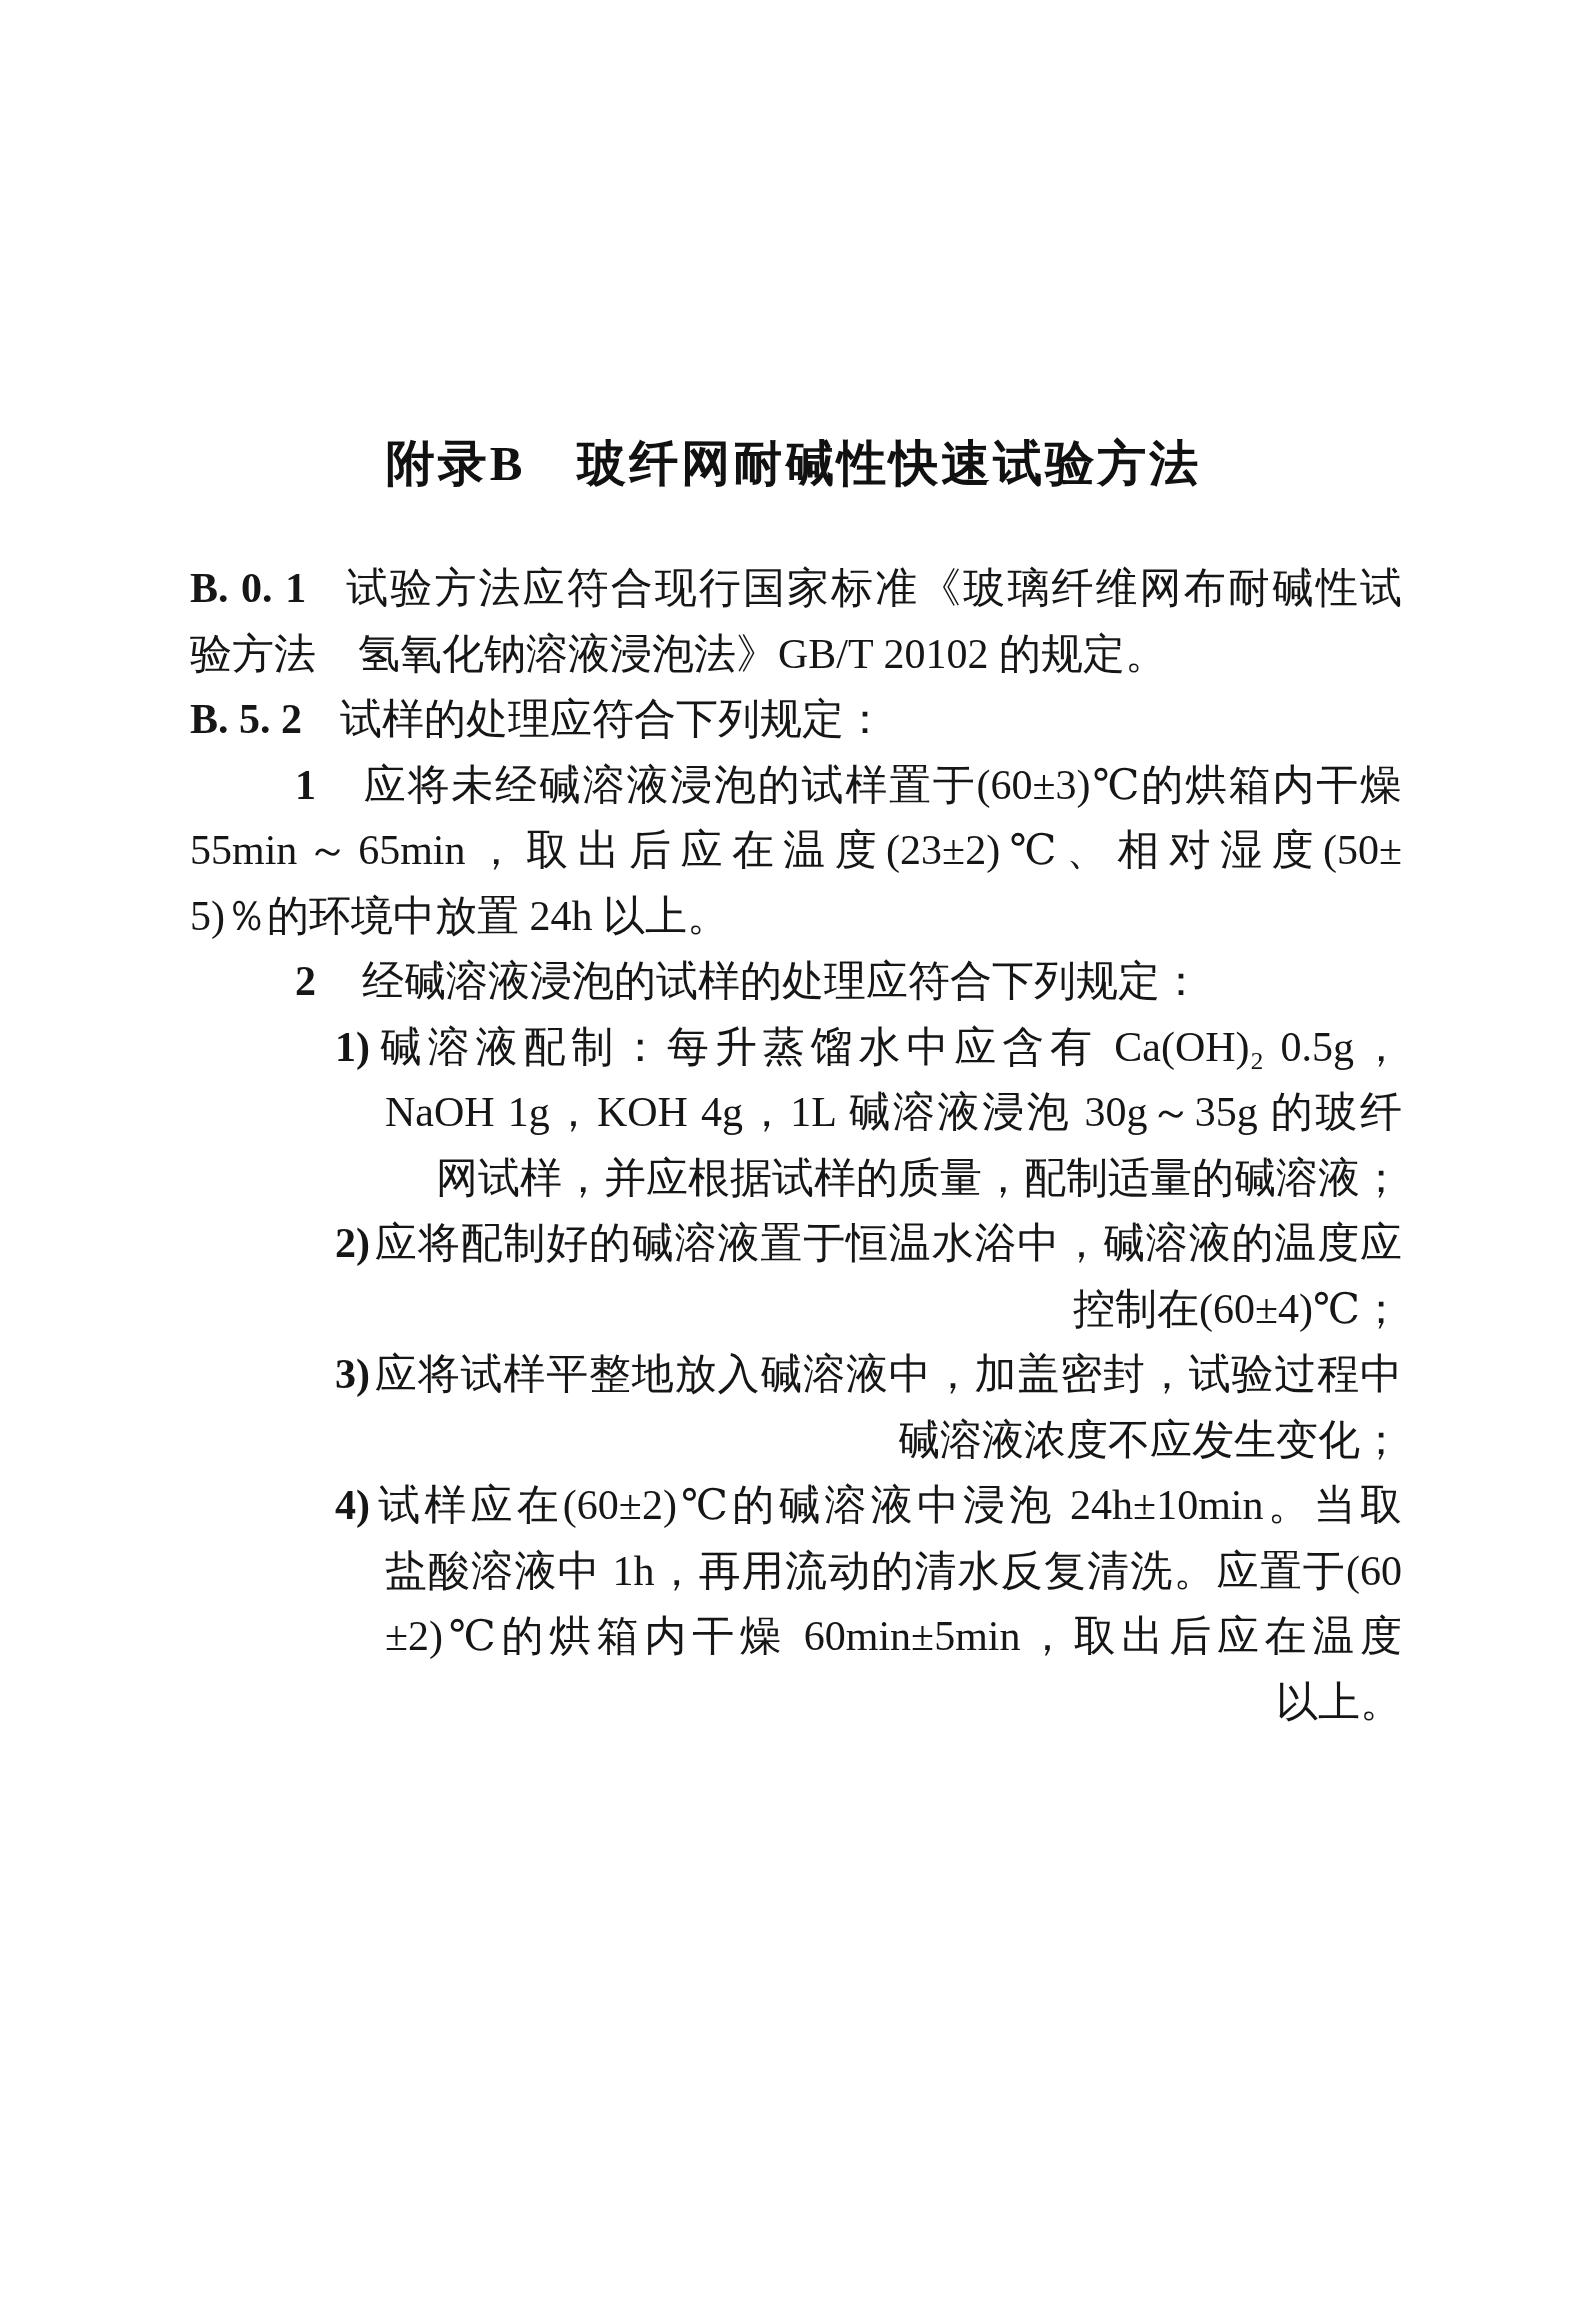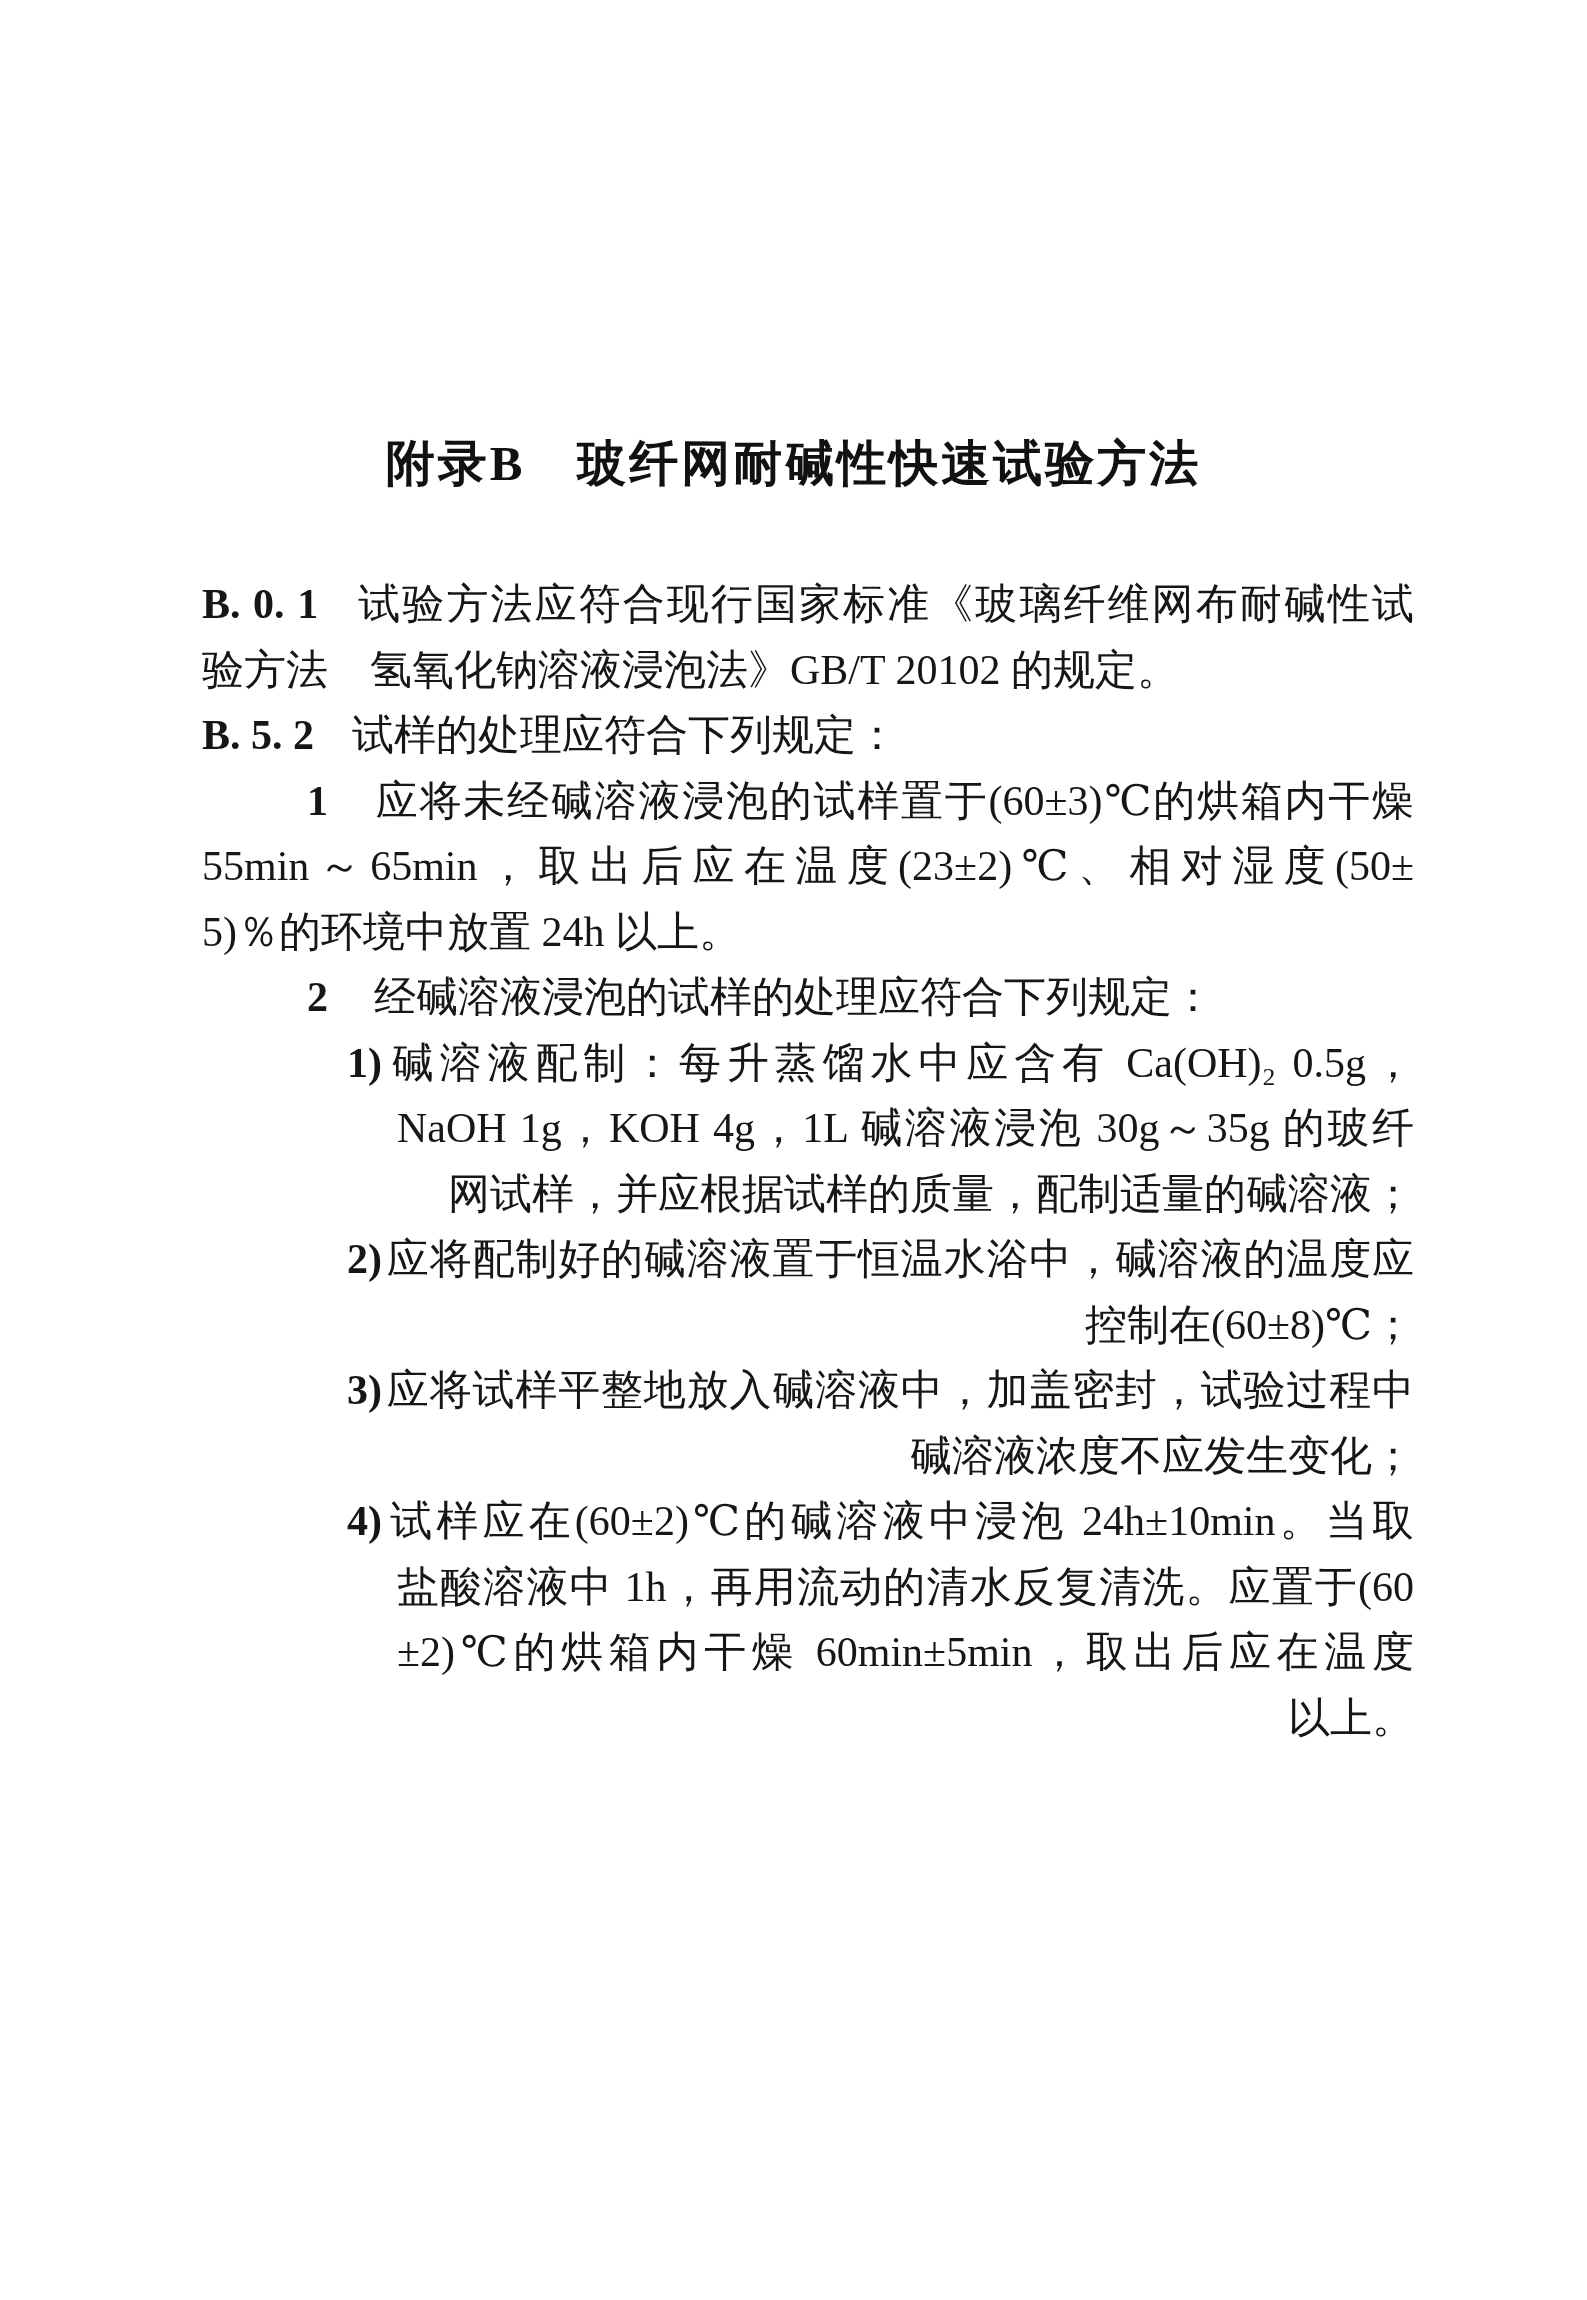--- a/index.html
+++ b/index.html
@@ -21,24 +21,23 @@
     left: 0;
     width: 100%;
     text-align: center;
     font-size: 49px;
     font-weight: bold;
     letter-spacing: 3px;
     color: #111;
   }
   .body-text {
     position: absolute;
-    top: 572px;
+    top: 556px;
     left: 190px;
     width: 1212px;
-    margin-left: 12px;
   }
   .line {
     height: 65.5px;
     line-height: 65.5px;
     font-size: 42px;
     white-space: nowrap;
   }
   
   .line.just {
     white-space: normal;
@@ -109,21 +108,21 @@
     <div class="line ind-1"><span class="lbl lbl-num">2</span><span>经碱溶液浸泡的试样的处理应符合下列规定：</span></div>
 
     <div class="line ind-2 just"><span class="lbl lbl-sub">1)</span><span>碱溶液配制：每升蒸馏水中应含有 Ca(OH)₂ 0.5g，</span></div>
 
     <div class="line ind-3 just"><span>NaOH 1g，KOH 4g，1L 碱溶液浸泡 30g～35g 的玻纤</span></div>
 
     <div class="line ind-3"><span>网试样，并应根据试样的质量，配制适量的碱溶液；</span></div>
 
     <div class="line ind-2 just"><span class="lbl lbl-sub">2)</span><span>应将配制好的碱溶液置于恒温水浴中，碱溶液的温度应</span></div>
 
-    <div class="line ind-3"><span>控制在(60±8)℃；</span></div>
+    <div class="line ind-3"><span>控制在(60±4)℃；</span></div>
 
     <div class="line ind-2 just"><span class="lbl lbl-sub">3)</span><span>应将试样平整地放入碱溶液中，加盖密封，试验过程中</span></div>
 
     <div class="line ind-3"><span>碱溶液浓度不应发生变化；</span></div>
 
     <div class="line ind-2 just"><span class="lbl lbl-sub">4)</span><span>试样应在(60±2)℃的碱溶液中浸泡 24h±10min。当取</span></div>
 
 
     <div class="line ind-3 just"><span>盐酸溶液中 1h，再用流动的清水反复清洗。应置于(60</span></div>
 

